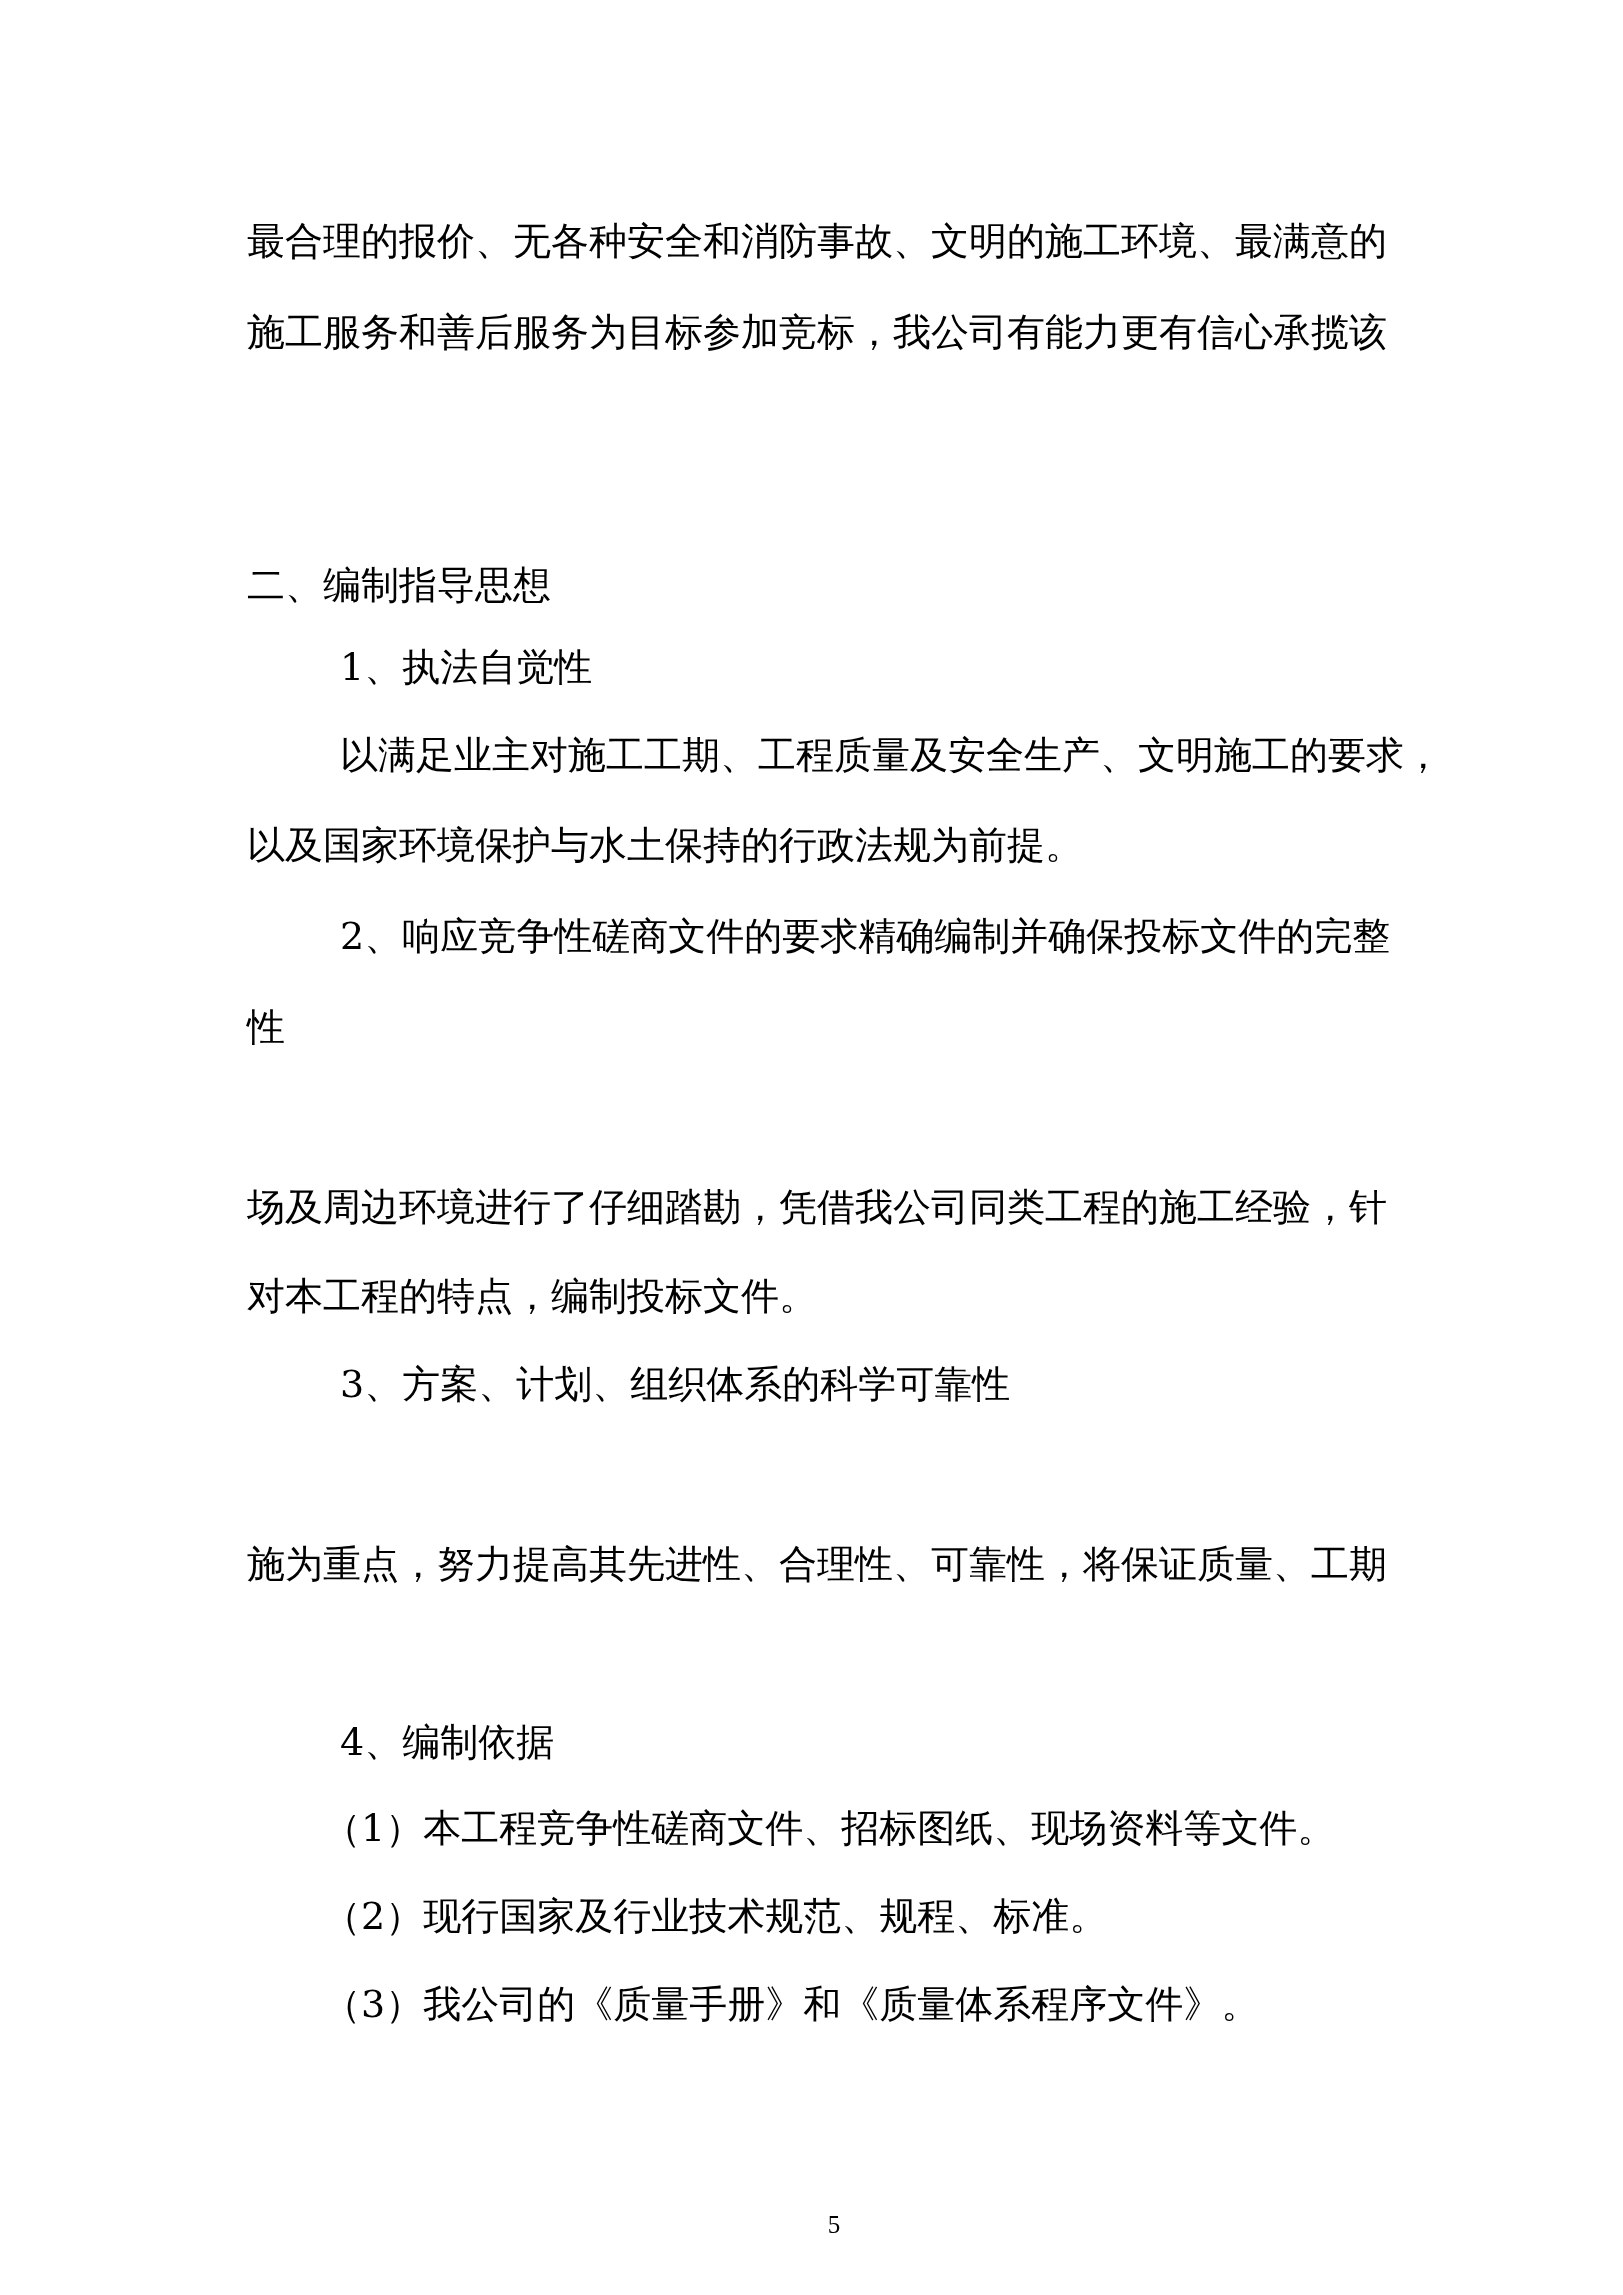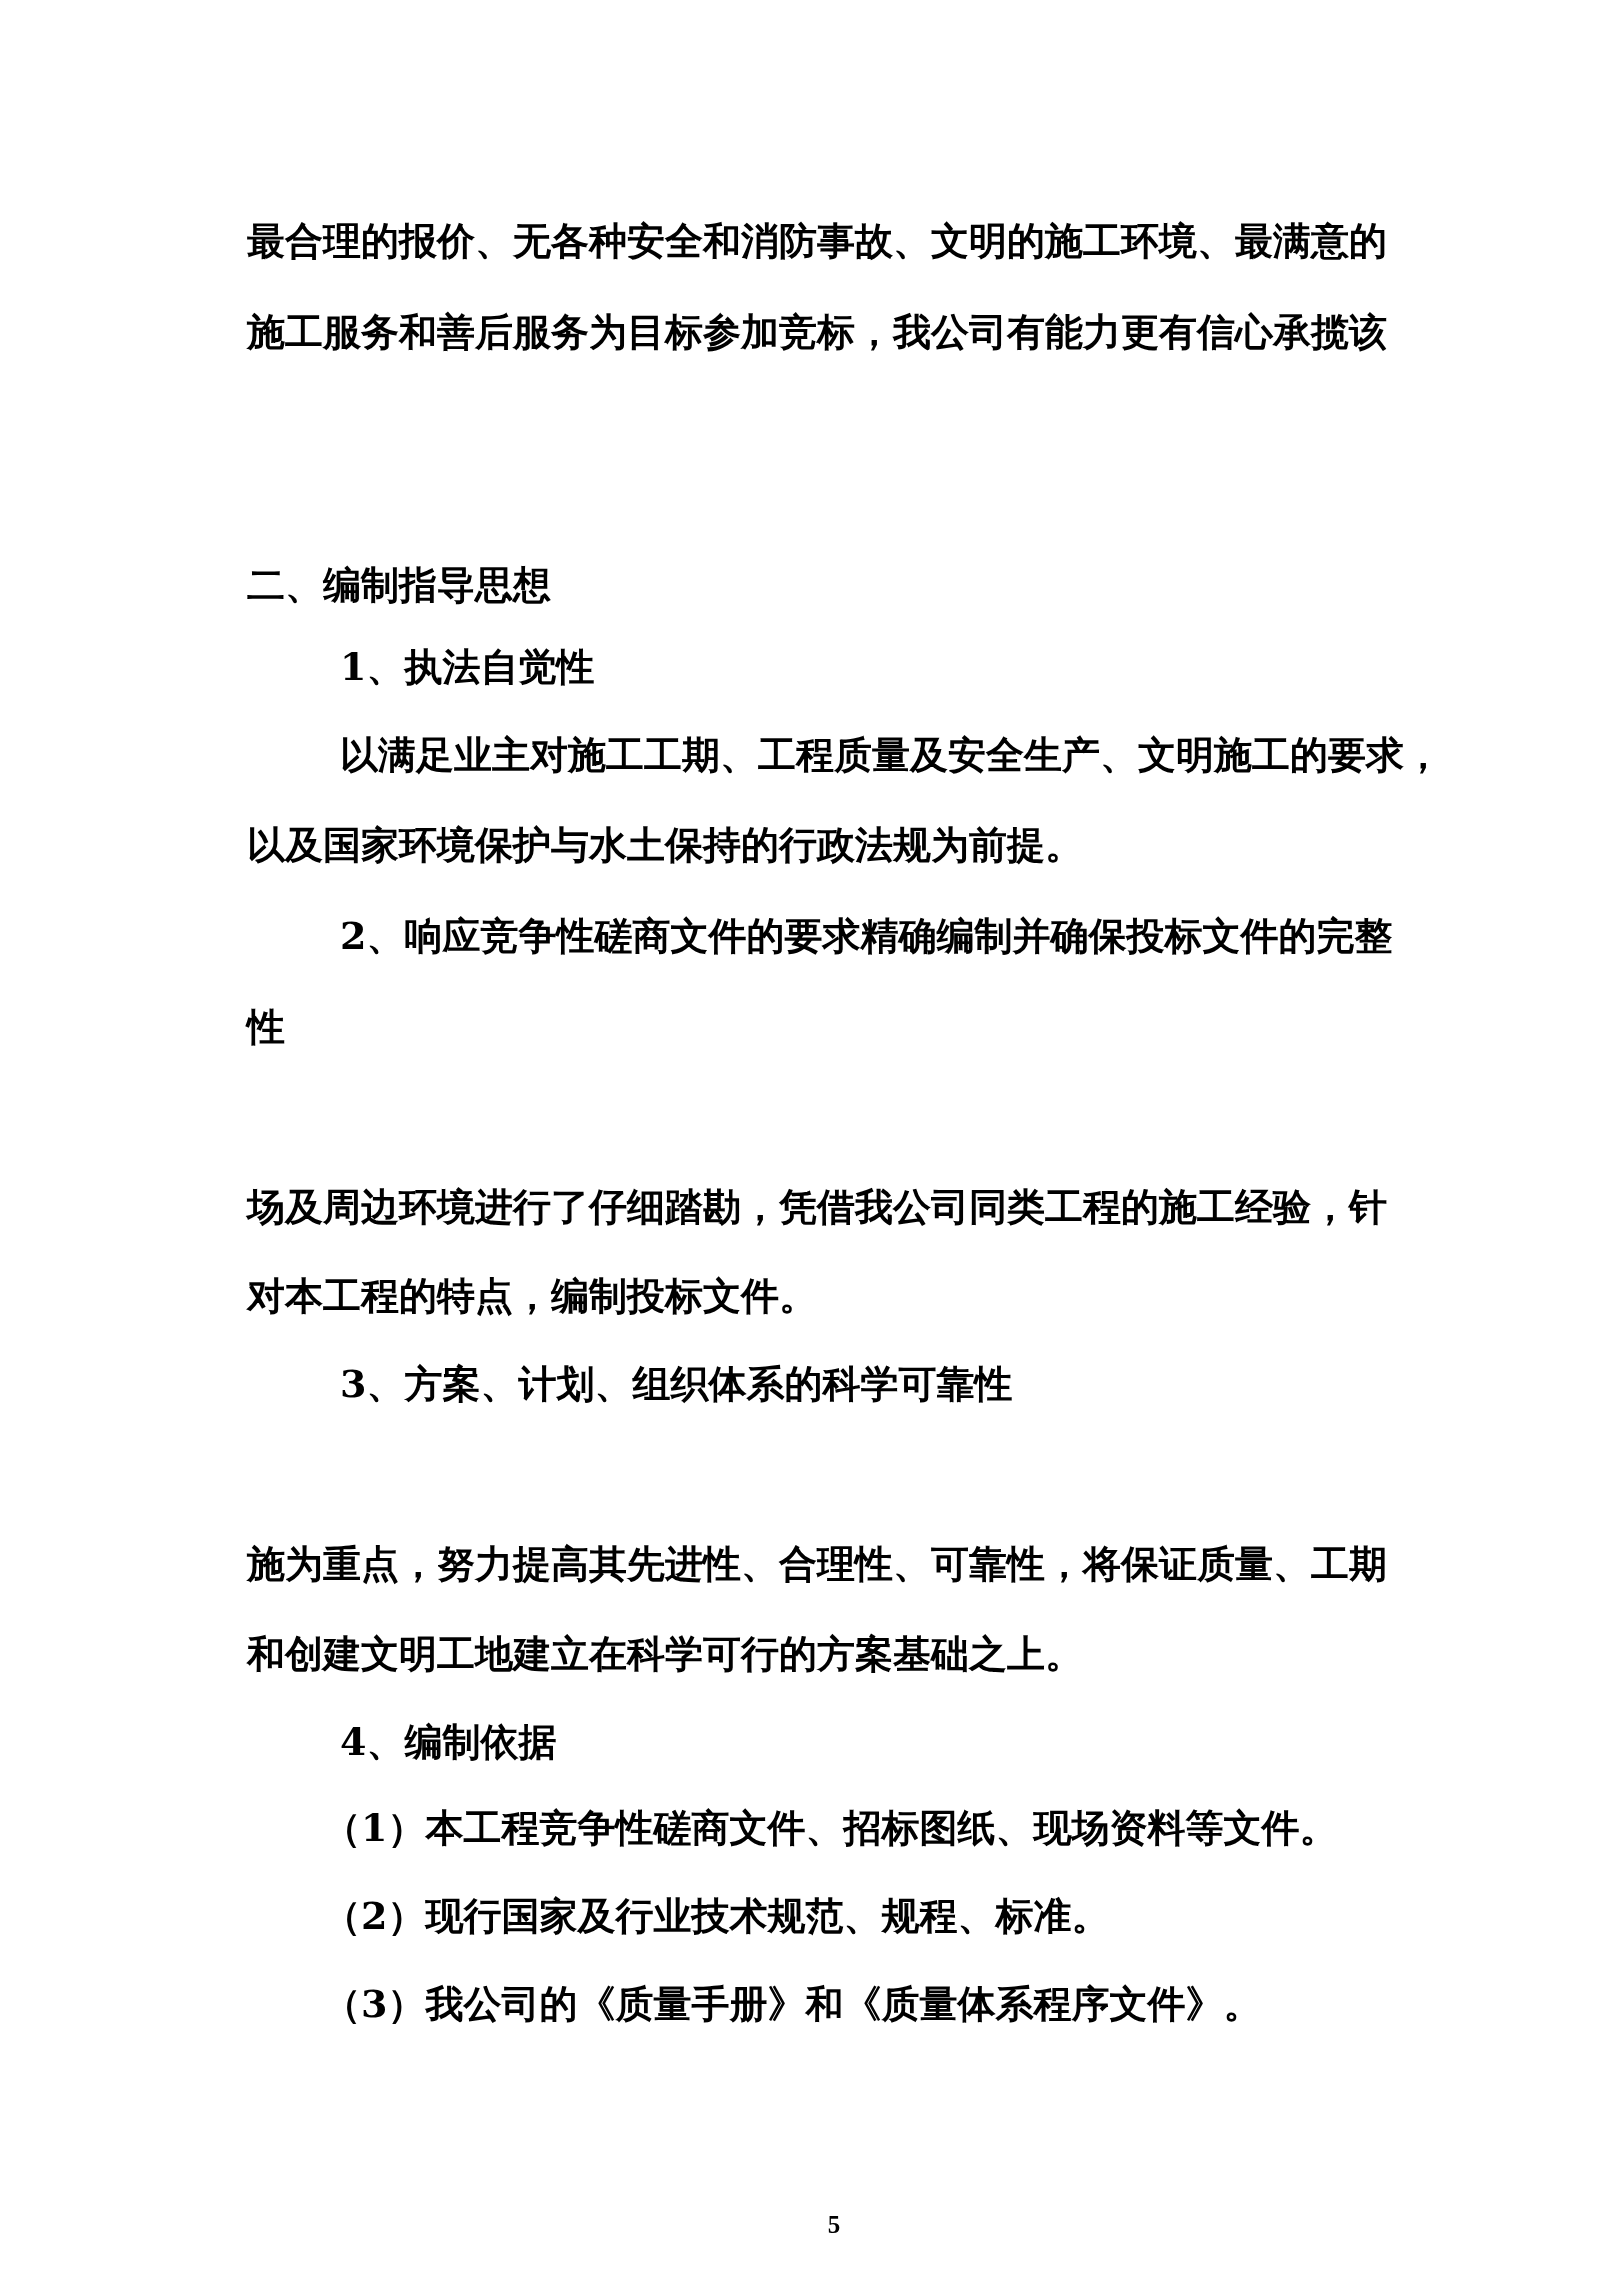--- a/index.html
+++ b/index.html
@@ -1,17 +1,17 @@
 <!DOCTYPE html>
 <html style="font-size:10.5px"><head>
   <meta charset="utf-8">
   <style>
     html, body { margin: 0; padding: 0; background: #ffffff; }
     body { width: 1623px; height: 2295px; position: relative; overflow: hidden; }
-    .page { position: absolute; left: 0; top: 0; width: 1623px; height: 1814px; background: #ffffff; font-weight: bold; }
+    .page { position: absolute; left: 0; top: 0; width: 1623px; height: 1814px; background: #ffffff; }
     .line {
       position: absolute;
       left: 247px;
       width: 1132px;
       height: 42px;
       line-height: 42px;
       font-family: "DejaVu Serif", "Liberation Serif", serif;
       font-size: 38px;
       color: #000000;
       white-space: nowrap;
@@ -45,21 +45,20 @@
   <div class="line indent" style="top:734px">以满足业主对施工工期、工程质量及安全生产、文明施工的要求，</div>
   <div class="line" style="top:824px">以及国家环境保护与水土保持的行政法规为前提。</div>
 
   <div class="line indent" style="top:915px">2、响应竞争性磋商文件的要求精确编制并确保投标文件的完整</div>
   <div class="line" style="top:1006px">性</div>
   <div class="line" style="top:1186px">场及周边环境进行了仔细踏勘，凭借我公司同类工程的施工经验，针</div>
   <div class="line" style="top:1275px">对本工程的特点，编制投标文件。</div>
 
   <div class="line indent" style="top:1363px">3、方案、计划、组织体系的科学可靠性</div>
   <div class="line" style="top:1543px">施为重点，努力提高其先进性、合理性、可靠性，将保证质量、工期</div>
-  <div class="line" style="top:1633px">和创建文明工地建立在科学可行的方案基础之上。</div>
 
   <div class="line indent" style="top:1721px">4、编制依据</div>
   <div class="line subindent" style="top:1807px">（1）本工程竞争性磋商文件、招标图纸、现场资料等文件。</div>
   <div class="line subindent" style="top:1895px">（2）现行国家及行业技术规范、规程、标准。</div>
   <div class="line subindent" style="top:1983px">（3）我公司的《质量手册》和《质量体系程序文件》。</div>
 
   <div class="pagenum">5</div>
 
 </div>
 

